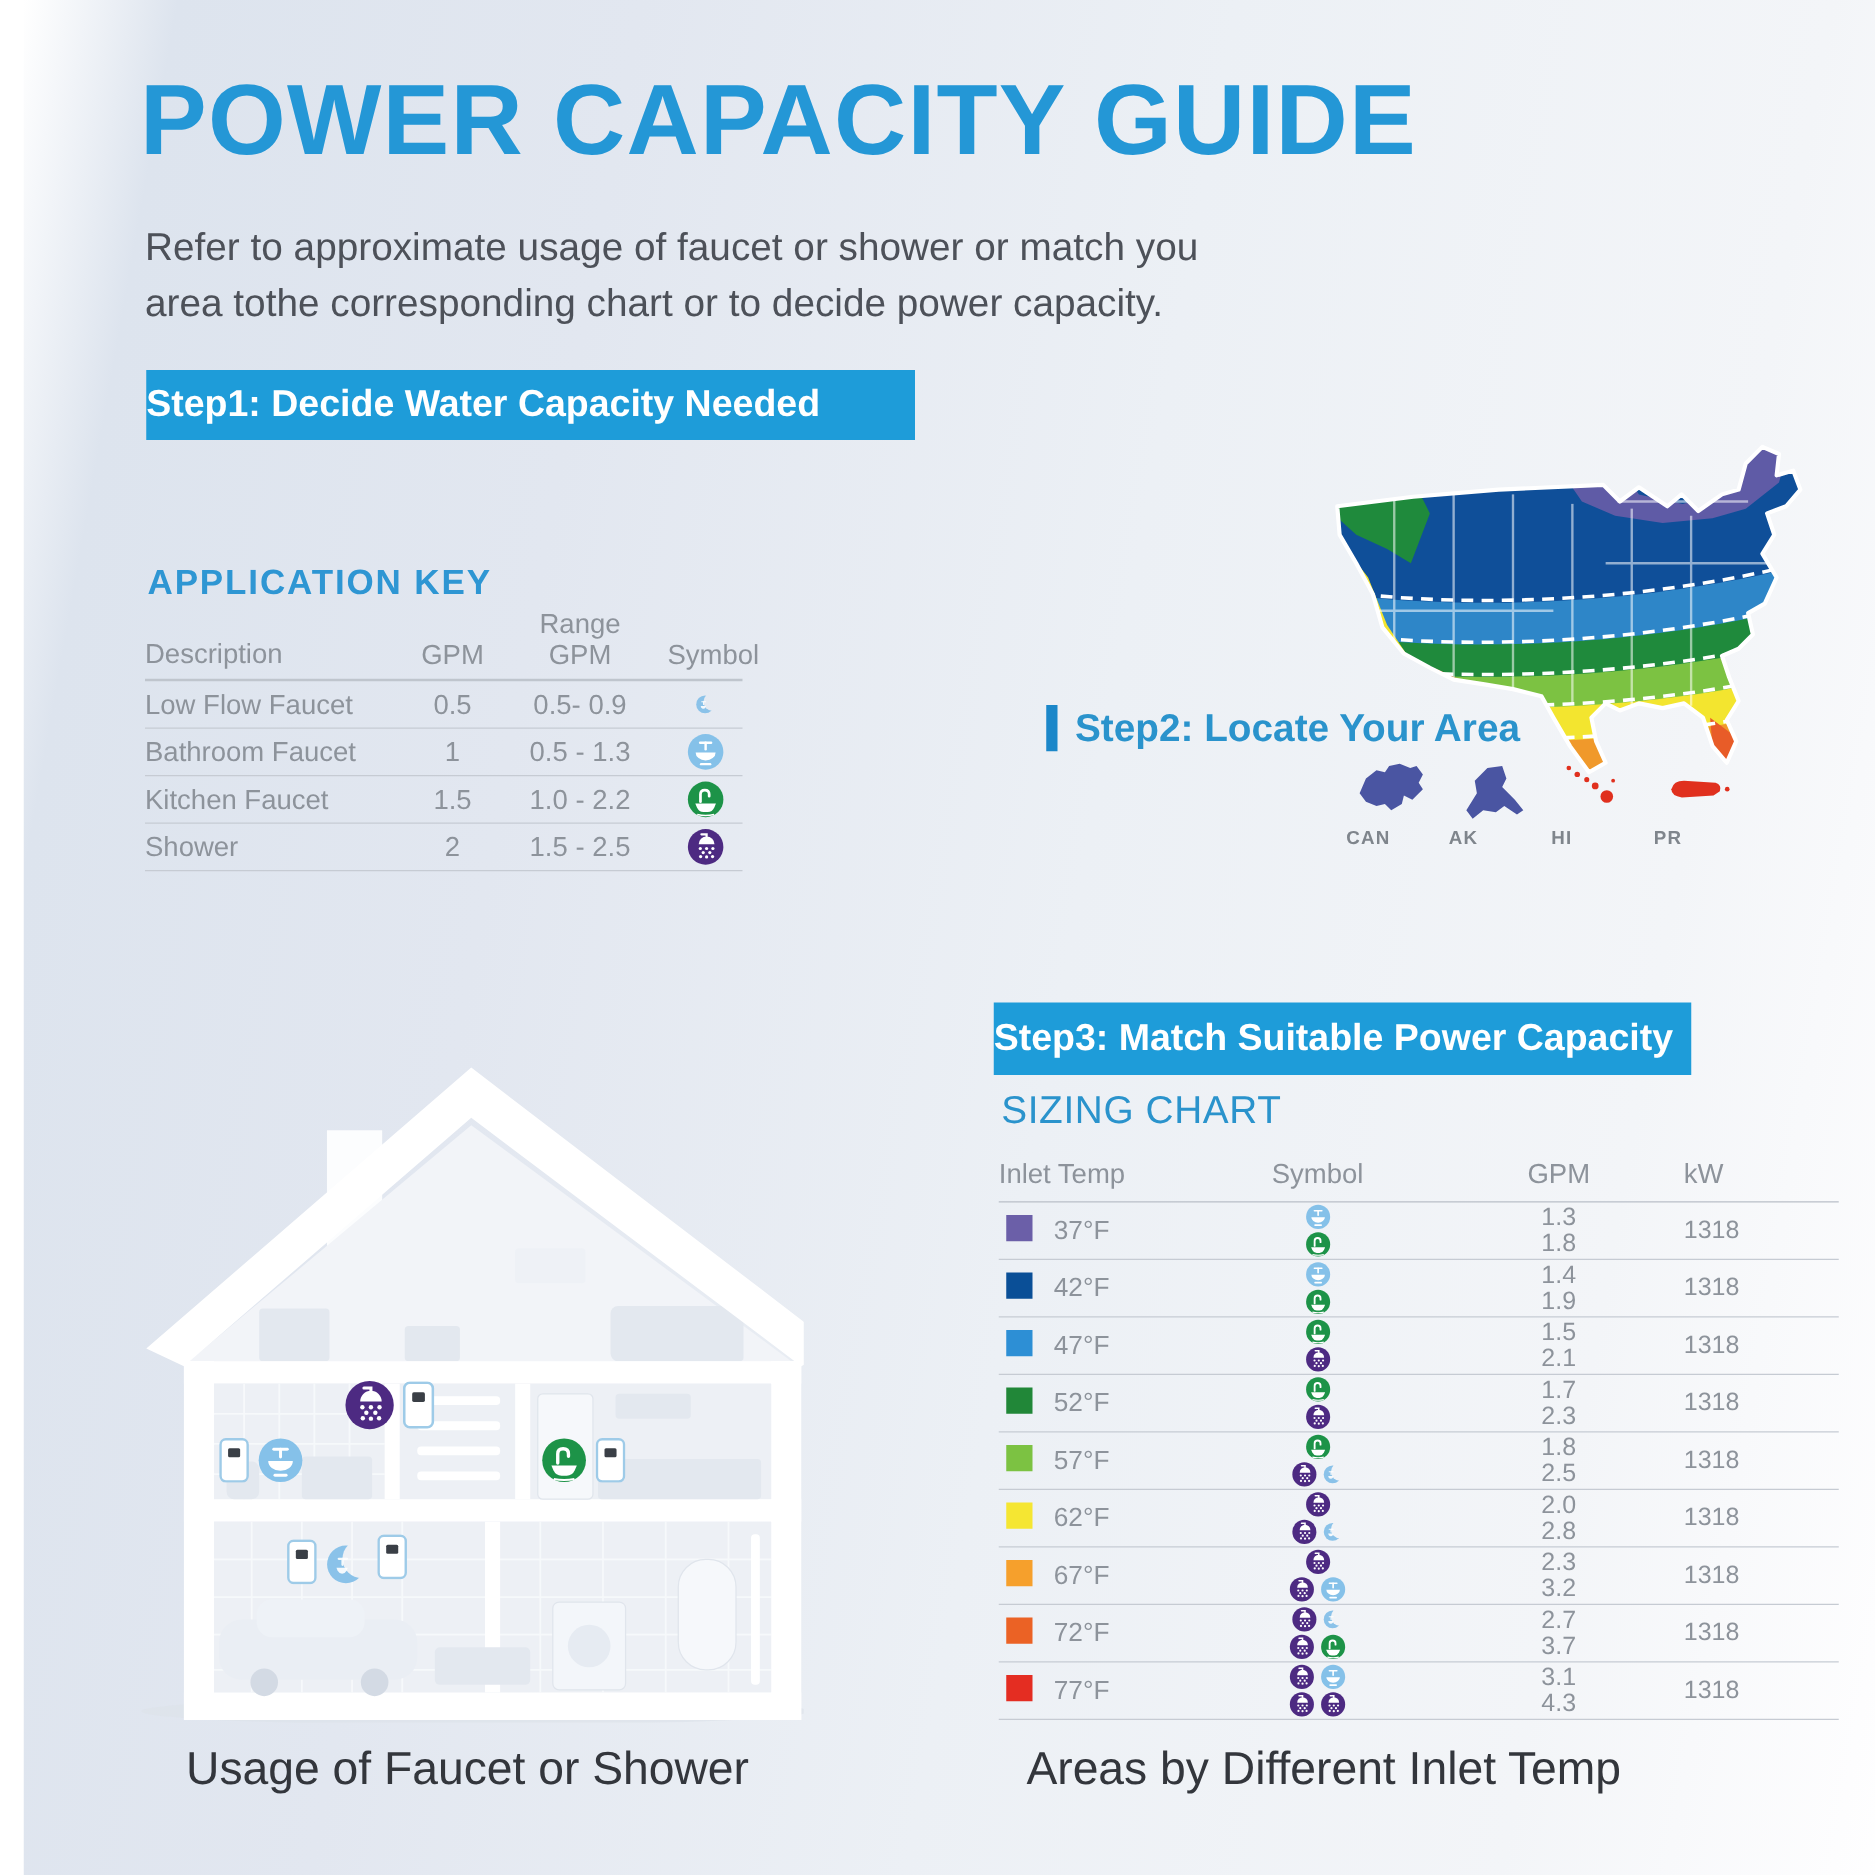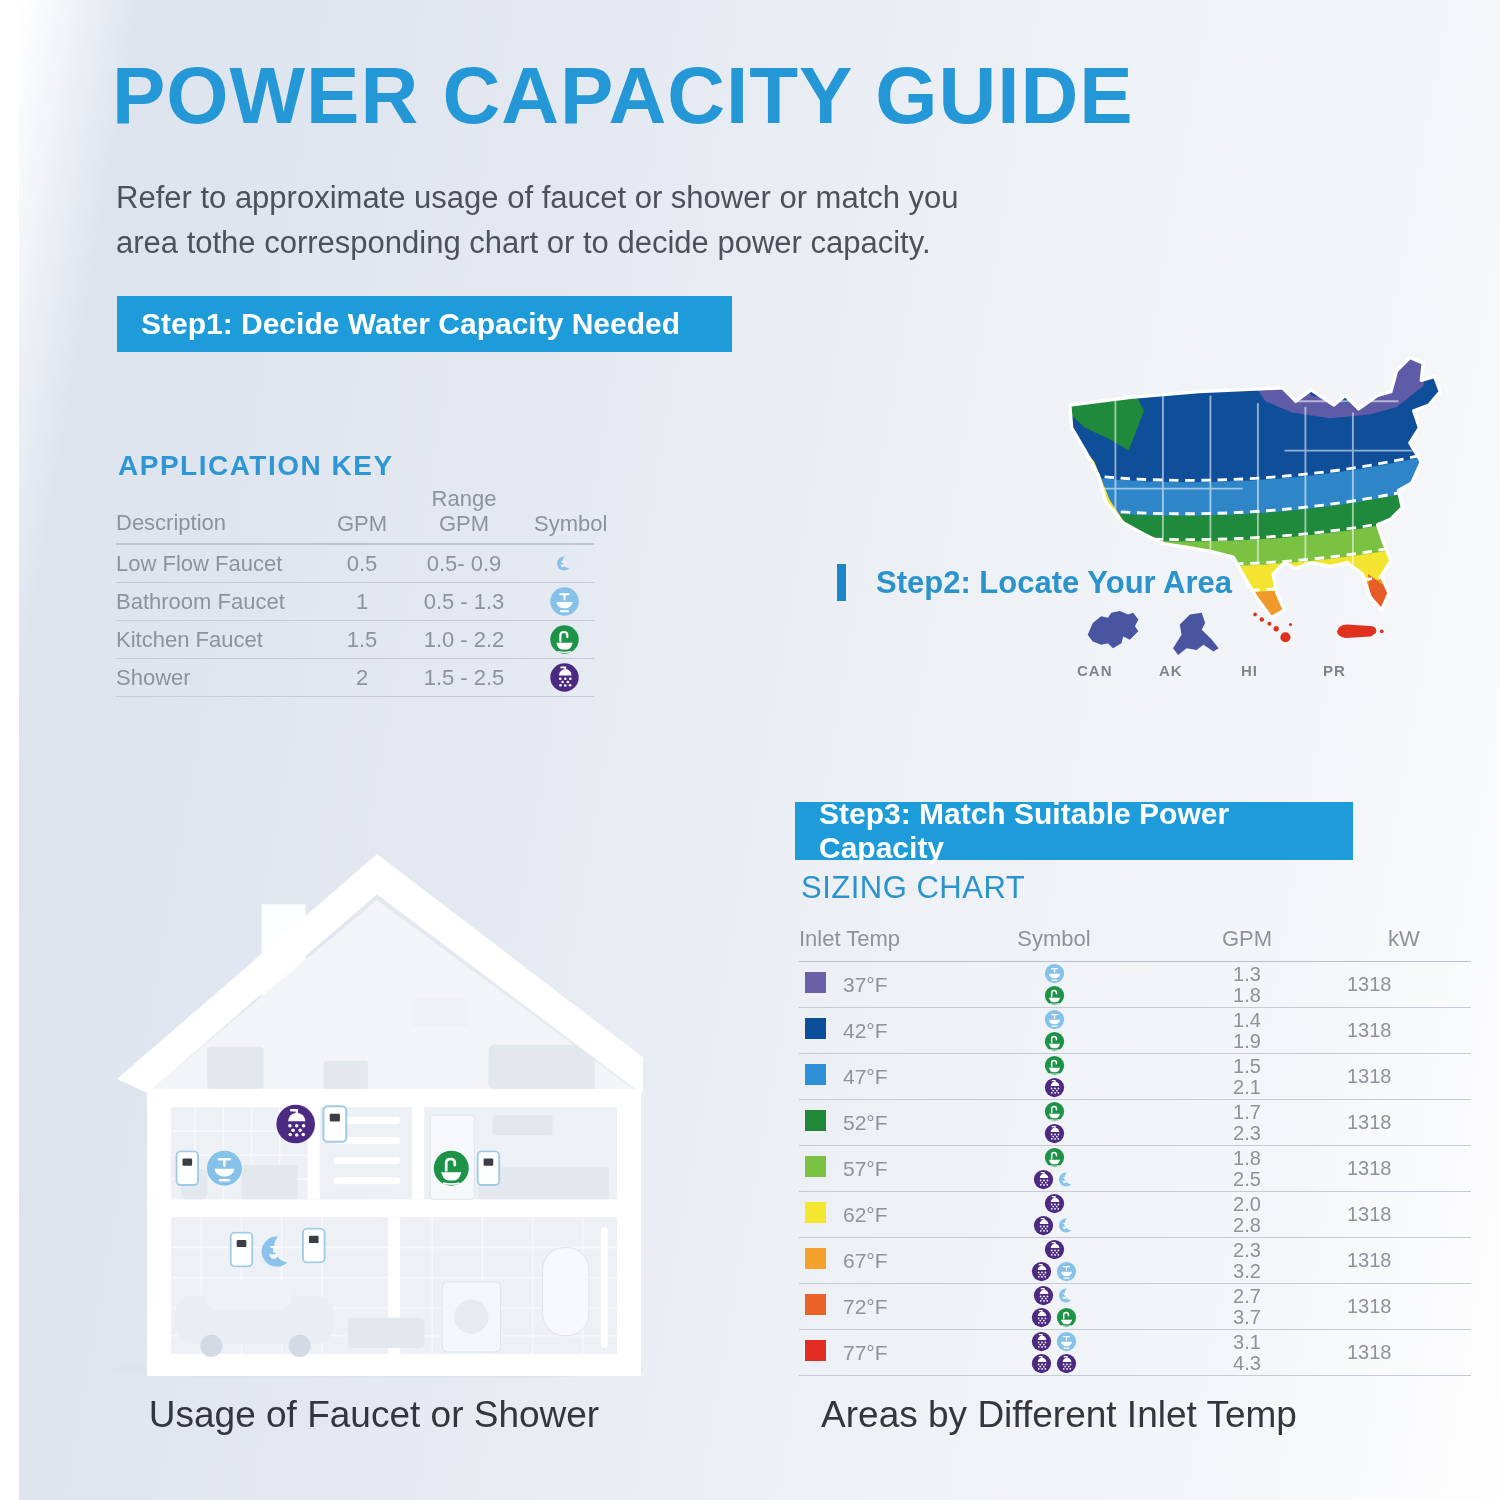--- a/index.html
+++ b/index.html
@@ -5,44 +5,44 @@
   html,body{margin:0;padding:0;background:#fff;}
   #canvas{position:relative;width:1500px;height:1500px;overflow:hidden;
     font-family:"Liberation Sans",sans-serif;
     background:linear-gradient(100deg,#ffffff 0%,#dde4ee 7%,#e2e7f0 28%,#ecf0f5 55%,#f3f5f8 82%,#fdfdfe 97%,#ffffff 100%);margin-left:19px;}
   .abs{position:absolute;}
   
   #page-title{left:93px;top:50px;font-size:80px;font-weight:800;color:#2497d6;letter-spacing:1px;}
   #page-subtitle{left:97px;top:176px;font-size:31px;color:#4d5159;line-height:1.45;}
   
   .banner{background:#1e9cd9;color:#fff;font-weight:700;display:flex;align-items:center;
-    padding-left:24px;box-sizing:border-box;}
+    box-sizing:border-box;}
   #step1-banner{left:98px;top:296px;width:615px;height:56px;font-size:30px;}
   #step3-banner{left:776px;top:802px;width:558px;height:58px;font-size:30px;}
-  #step2-label{left:818px;top:564px;display:flex;align-items:center;gap:30px;}
+  #step2-label{left:818px;top:564px;display:flex;align-items:center;gap:14px;}
   #step2-label .bar{width:9px;height:37px;background:#1b87c9;}
   #step2-label .txt{font-size:31px;font-weight:600;color:#2a93cc;}
   
   #appkey-title{left:99px;top:450px;font-size:28px;font-weight:700;color:#2e96d3;letter-spacing:1.5px;}
   #appkey{left:97px;top:487px;width:478px;color:#8d939b;font-size:22px;}
   .ak-head{display:grid;grid-template-columns:214px 64px 140px 60px;align-items:end;
     padding-bottom:7px;border-bottom:2px solid #bfc5cd;}
   .ak-head .c{text-align:center;line-height:1.12;}
   .ak-row{display:grid;grid-template-columns:214px 64px 140px 60px;align-items:center;
     height:37px;border-bottom:1.5px solid #c6cbd3;}
   .ak-gpm,.ak-range{text-align:center;}
   .ak-sym{display:flex;justify-content:center;}
   .ak-sym .sym-ic{width:31px;height:31px;}
   
   #sizing-title{left:782px;top:870px;font-size:31px;font-weight:400;color:#2a93cc;letter-spacing:0.5px;}
   #sizing{left:780px;top:926px;width:672px;color:#8d939b;}
   .sz-head{display:grid;grid-template-columns:162px 186px 200px 124px;font-size:22px;
     padding-bottom:9px;border-bottom:1.8px solid #b9bfc8;}
   .sz-head .c{text-align:center;}
-  .sz-head .r{text-align:center;padding-right:10px;}
+  .sz-head .r{text-align:left;padding-right:10px;}
   .sz-row{display:grid;grid-template-columns:44px 118px 186px 200px 124px;align-items:center;
     height:45px;border-bottom:1.5px solid #c6cbd3;}
   .sz-swatch{width:21px;height:21px;display:inline-block;margin-left:6px;}
   .sz-temp{font-size:21px;}
   .sz-sym{display:flex;flex-direction:column;align-items:center;gap:1px;}
   .sz-line{display:flex;align-items:center;gap:4px;height:21px;}
   .sym-ic{width:21px;height:21px;}
   .sym-ic.sm{width:17px;height:17px;}
   .sz-gpm{display:flex;flex-direction:column;text-align:center;font-size:20px;line-height:21px;}
   .sz-kw{display:flex;flex-direction:row;text-align:center;padding-right:12px;font-size:20px;line-height:21px;}

